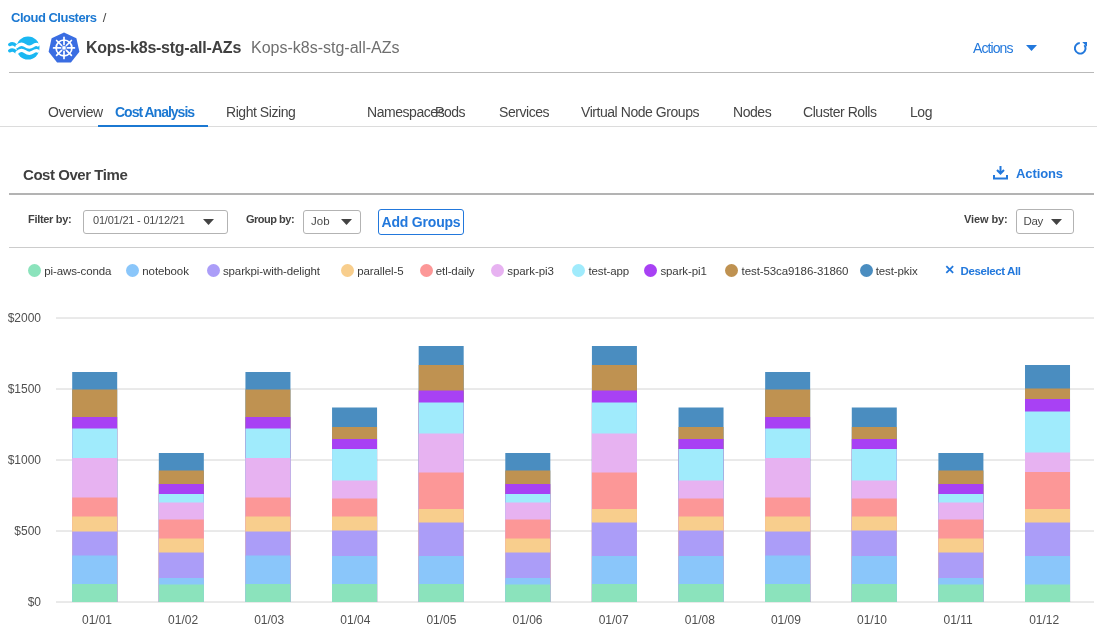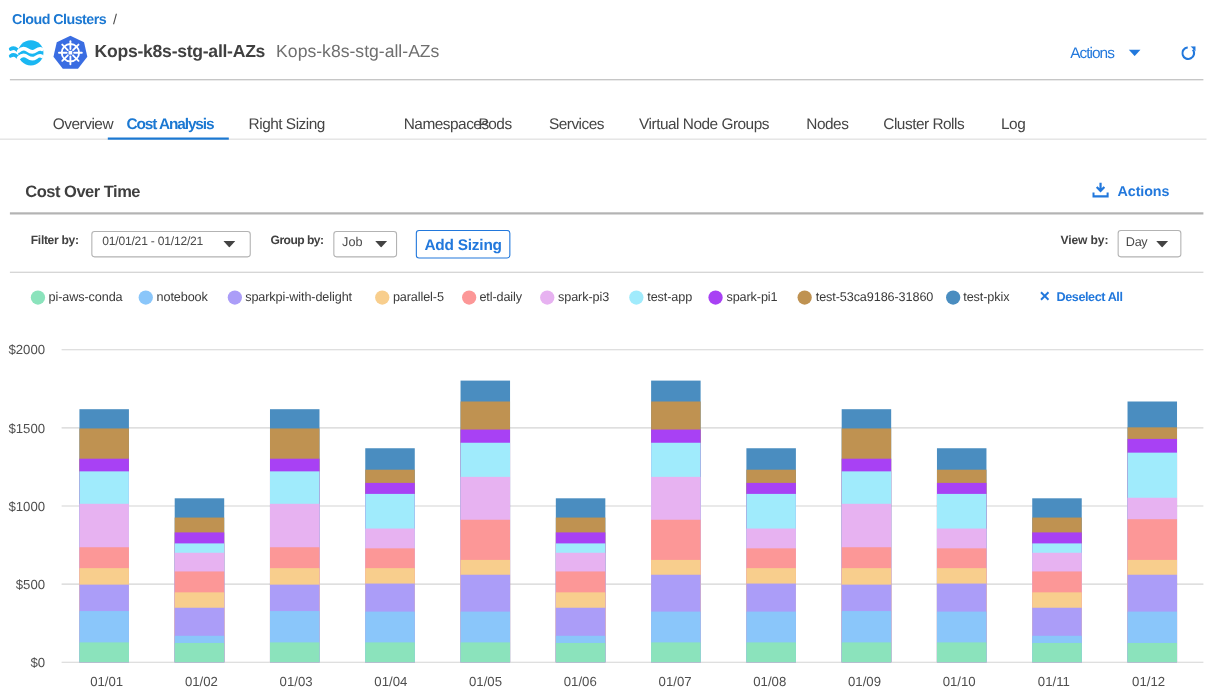--- a/index.html
+++ b/index.html
@@ -82,21 +82,21 @@
     <polygon points="0,0 11,0 5.5,6" fill="#434343"></polygon>
   </svg>
 
 <div class="abs" style="left:246px; top:214px; font-size:11px; line-height:1.05; font-weight:bold; letter-spacing:-0.5px; color:#424242;">Group by:</div>
 <div class="abs" style="left:303px; top:210px; width:58px; height:24px; border:1px solid #b3b3b3; border-radius:3px;"></div>
 <div class="abs" style="left:311px; top:215px; font-size:11.5px; line-height:1.05; color:#4a4a4a;">Job</div>
 <svg class="abs" style="left:341px; top:218.5px;" width="11" height="6" viewBox="0 0 11 6">
     <polygon points="0,0 11,0 5.5,6" fill="#434343"></polygon>
   </svg>
 
-<div class="abs" style="left:378px; top:209px; width:86px; height:26px; border:1px solid #2278dc; border-radius:3px; text-align:center; font-size:14px; font-weight:bold; letter-spacing:-0.2px; color:#2278dc; line-height:24px;">Add Sizing</div>
+<div class="abs" style="left:378px; top:209px; width:86px; height:26px; border:1px solid #2278dc; border-radius:3px; text-align:center; font-size:14px; font-weight:bold; letter-spacing:-0.2px; color:#2278dc; line-height:24px;">Add Groups</div>
 
 <div class="abs" style="left:964px; top:214px; font-size:11px; line-height:1.05; font-weight:bold; letter-spacing:-0.1px; color:#424242;">View by:</div>
 <div class="abs" style="left:1016px; top:209px; width:58px; height:25px; border:1px solid #b3b3b3; border-radius:3px;"></div>
 <div class="abs" style="left:1023.5px; top:215px; font-size:11.5px; line-height:1.05; letter-spacing:-0.3px; color:#4a4a4a;">Day</div>
 <svg class="abs" style="left:1051px; top:218.5px;" width="11" height="6" viewBox="0 0 11 6">
     <polygon points="0,0 11,0 5.5,6" fill="#434343"></polygon>
   </svg>
 
 <div class="hr" style="top:247px; background:#cccccc;"></div>
 

